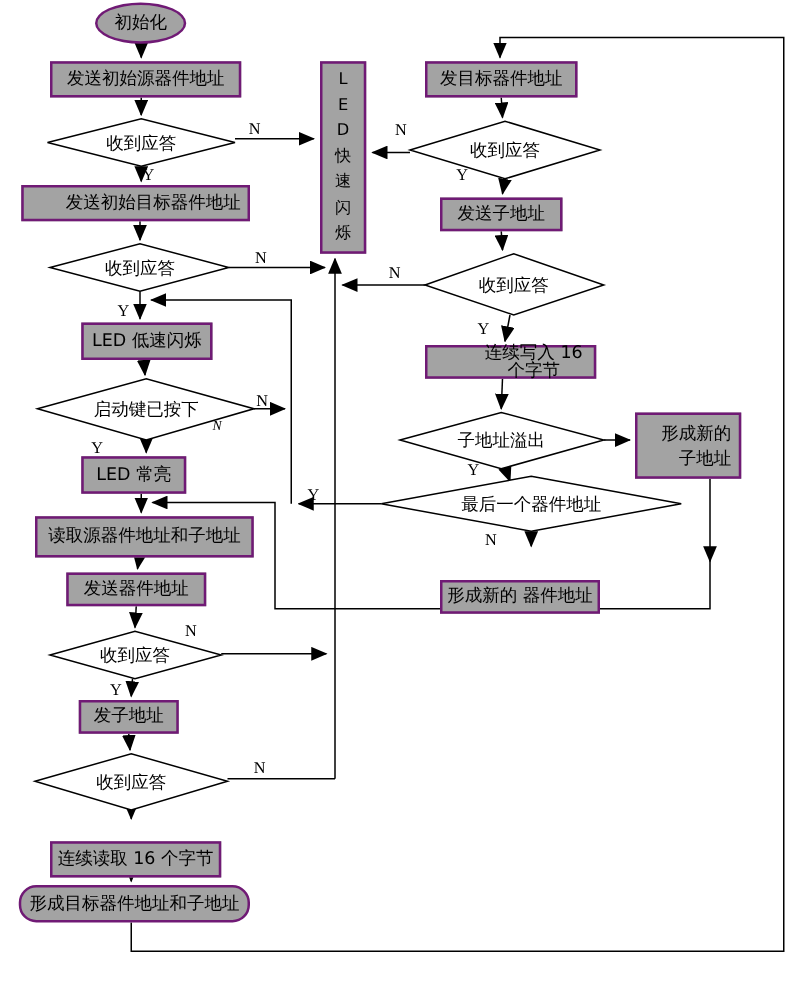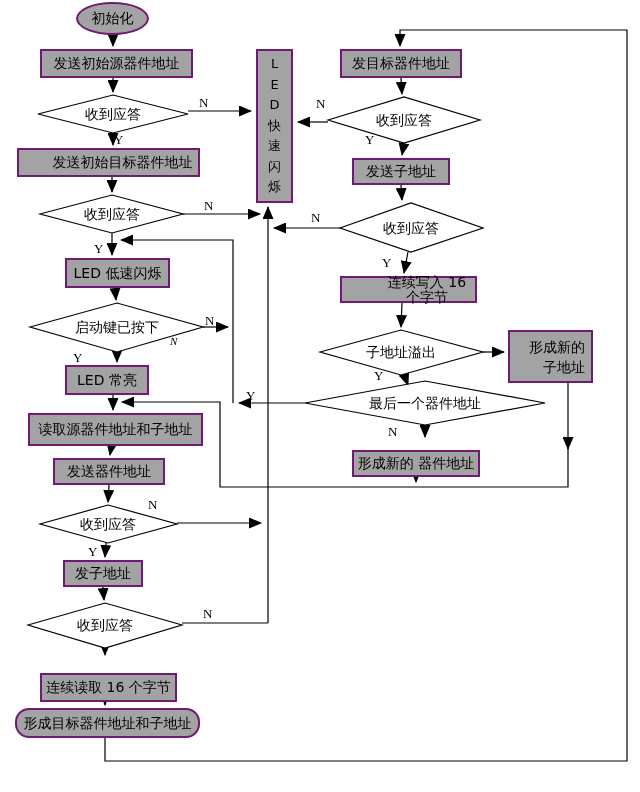--- a/index.html
+++ b/index.html
@@ -96,21 +96,21 @@
   <div class="box" style="left:63px;top:560px;width:80px;height:27px;">发子地址</div>
   <div class="box" style="left:40px;top:658px;width:137px;height:29px;margin-top:15px;">连续读取 16 个字节</div>
   <div class="box" style="left:15px;top:708px;width:185px;height:30px;border-radius:14px;">形成目标器件地址和子地址</div>
 
   <div class="box" id="led-box" style="left:256px;top:49px;width:37px;height:154px;">LED快速闪烁</div>
 
   <div class="box" style="left:340px;top:49px;width:122px;height:29px;">发目标器件地址</div>
   <div class="box" style="left:352px;top:158px;width:98px;height:27px;">发送子地址</div>
   <div class="box" style="left:340px;top:276px;width:137px;height:27px;padding-left:37px;">连续写入 16 个字节</div>
   <div class="box two-line" style="left:508px;top:330px;width:85px;height:53px;line-height:20px;text-align:right;">形成新的 子地址</div>
-  <div class="box" style="left:352px;top:450px;width:128px;height:27px;">形成新的 器件地址</div>
+  <div class="box" style="left:352px;top:464px;width:128px;height:27px;">形成新的 器件地址</div>
 
   <div class="dtext" style="left:33px;top:106px;width:160px;">收到应答</div>
   <div class="dtext" style="left:32px;top:206px;width:160px;">收到应答</div>
   <div class="dtext" style="left:324px;top:112px;width:160px;">收到应答</div>
   <div class="dtext" style="left:331px;top:220px;width:160px;">收到应答</div>
   <div class="dtext" style="left:37px;top:319px;width:160px;">启动键已按下</div>
   <div class="dtext" style="left:321px;top:344px;width:160px;">子地址溢出</div>
   <div class="dtext" style="left:345px;top:395px;width:160px;">最后一个器件地址</div>
   <div class="dtext" style="left:28px;top:516px;width:160px;">收到应答</div>
   <div class="dtext" style="left:25px;top:617px;width:160px;">收到应答</div>

